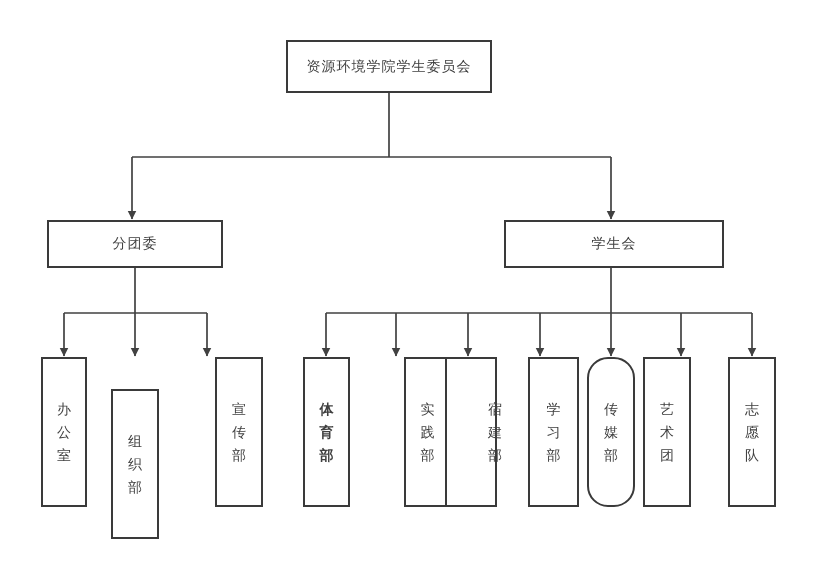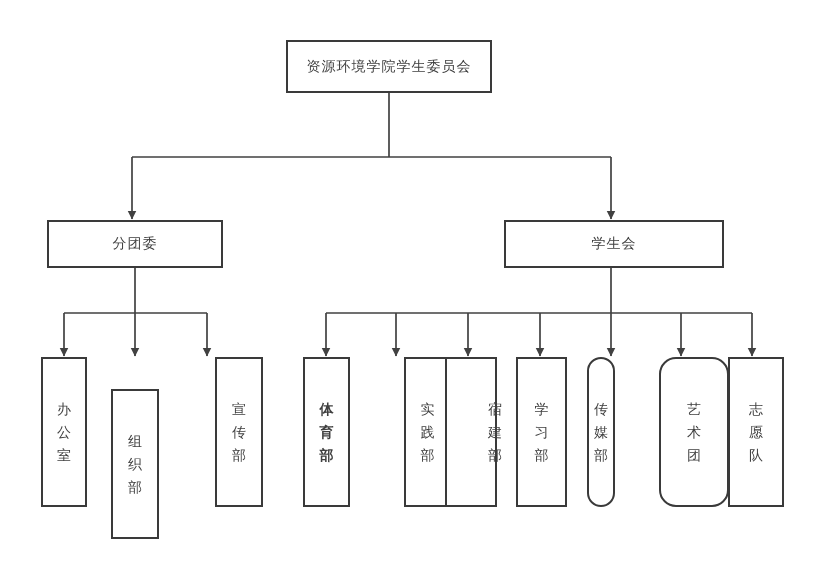--- a/index.html
+++ b/index.html
@@ -44,24 +44,24 @@
     line-height: 23px;
     text-align: center;
     letter-spacing: 0;
   }
   .node.c-l0 { left: 41px;  width: 46px; }
   .node.c-l1 { left: 111px; width: 48px; margin-top: 32px; }
   .node.c-l2 { left: 183px; width: 48px; margin-left: 32px; }
   .node.c-r0 { left: 303px; width: 47px; font-weight: bold; }
   .node.c-r1 { left: 373px; width: 47px; margin-left: 31px; }
   .node.c-r2 { left: 445px; width: 47px; padding-left: 48px; }
-  .node.c-r3 { left: 516px; width: 51px; align-items: center; }
-  .node.c-r4 { left: 587px; width: 28px; border-radius: 21px; }
-  .node.c-r5 { left: 659px; width: 70px; border-radius: 17px; }
-  .node.c-r6 { left: 728px; width: 56px; }
+  .node.c-r3 { left: 528px; width: 51px; align-items: center; }
+  .node.c-r4 { left: 587px; width: 48px; border-radius: 21px; }
+  .node.c-r5 { left: 643px; width: 48px; }
+  .node.c-r6 { left: 728px; width: 48px; }
 </style>
 </head>
 <body>
 
 <div class="canvas">
 
   <svg class="connectors" width="830" height="561" viewBox="0 0 830 561">
     <defs>
       <marker id="arrow" markerUnits="userSpaceOnUse" markerWidth="11" markerHeight="11" refX="8.5" refY="4.5" orient="auto">
         <path d="M0,0 L9,4.5 L0,9 z" fill="#414141"></path>

